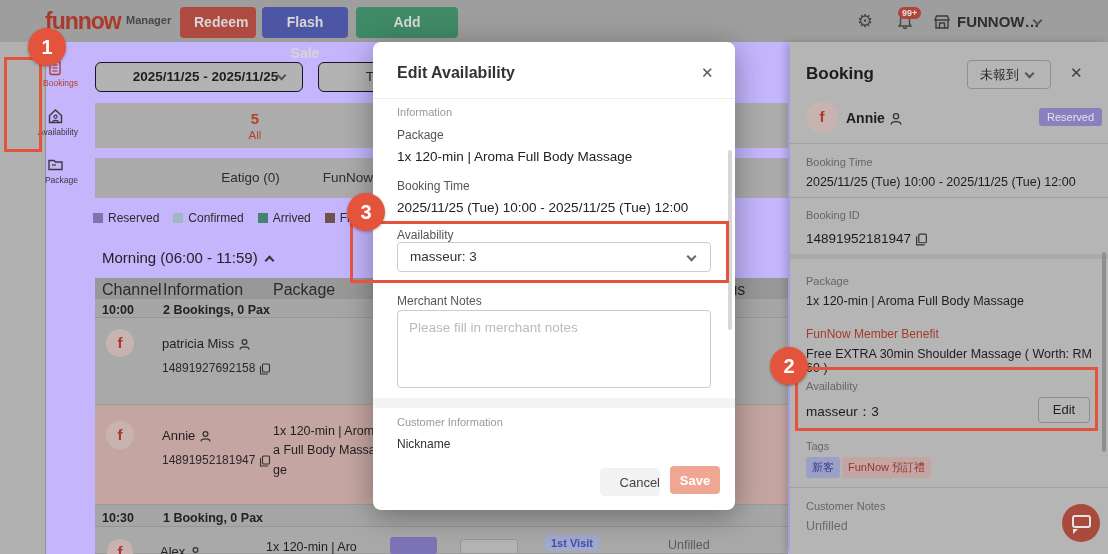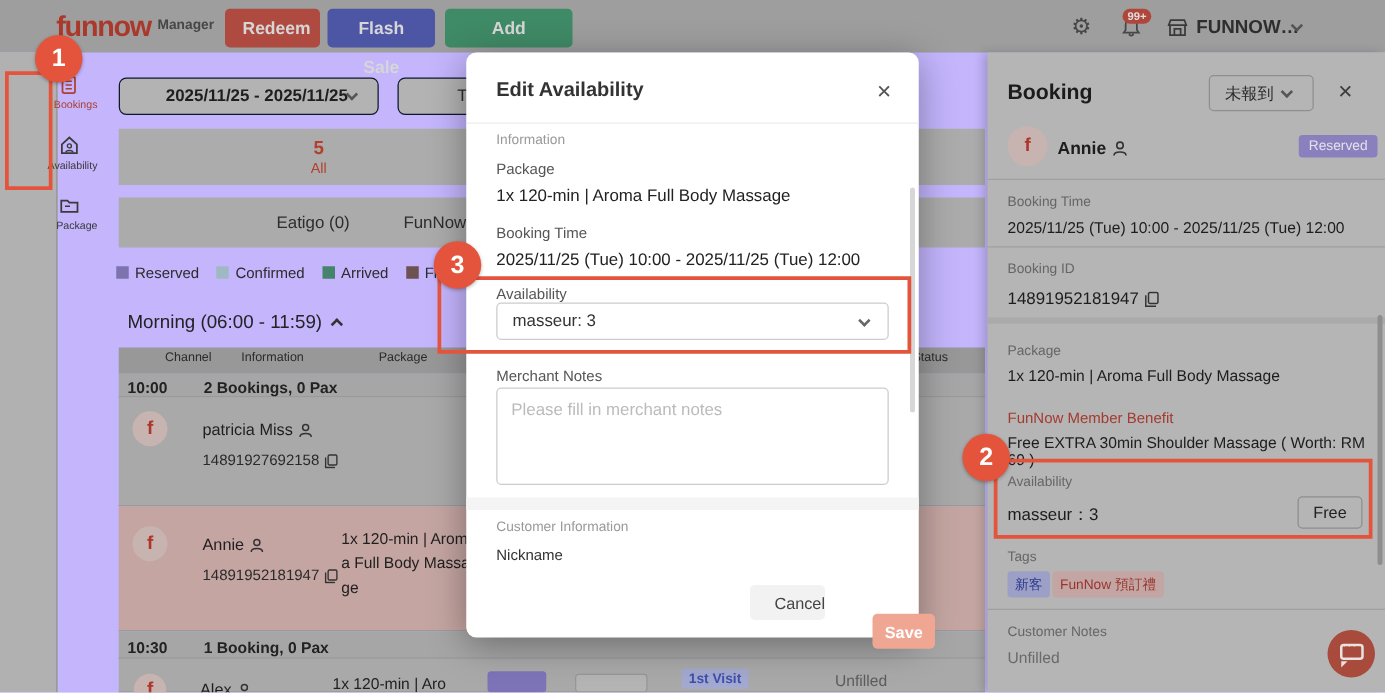--- a/index.html
+++ b/index.html
@@ -36,21 +36,21 @@
   .tab.active { color:#b2402f; }
 
   .legend { left:93px; top:211px; height:14px; z-index:1; display:flex; gap:14px; align-items:center; }
   .legend .li { display:flex; gap:5px; align-items:center; font-size:12px; color:#2c2c2c; }
   .legend .sq { width:10px; height:10px; display:inline-block; }
 
   .section-head { left:102px; top:249px; font-size:15px; font-weight:normal; color:#232323; z-index:1; }
   .caret-up { display:inline-block; width:7px; height:7px; border-right:2px solid #333; border-bottom:2px solid #333; transform:rotate(-135deg); margin-left:8px; vertical-align:-1px; }
 
   .thead { left:95px; top:278px; width:693px; height:21px; background:#989898; z-index:1; }
-  .th { position:absolute; top:3px; font-size:10px; color:#2b2b2b;margin-left:30px; }
+  .th { position:absolute; top:3px; font-size:16px; color:#2b2b2b; }
   .grow { position:absolute; left:95px; width:693px; background:#a6a6a6; border-bottom:1px solid #969696; z-index:1; }
   .grow .t { position:absolute; left:7px; top:4px; font-size:12.5px; font-weight:bold; color:#222; }
   .grow .s { position:absolute; left:68px; top:4px; font-size:12.5px; font-weight:bold; color:#222; }
   .brow { position:absolute; left:95px; width:693px; background:#a9a9a9; border-bottom:1px solid #9a9a9a; z-index:1; }
   .brow.selected { background:#c4a5a1; }
   .avatar { position:absolute; width:28px; height:28px; border-radius:50%; background:#c7b4b0; text-align:center; line-height:28px; font-weight:bold; font-size:15px; color:#ae352a; }
   .avatar.sm { width:26px; height:26px; line-height:26px; }
   .name { position:absolute; font-size:13px; color:#1f1f1f; }
   .rowid { position:absolute; font-size:12px; color:#2a2a2a; }
   .pkg { position:absolute; font-size:12.5px; color:#1f1f1f; width:104px; word-break:break-all; line-height:1.55; }
@@ -88,21 +88,21 @@
   .m-close { left:328px; top:22px; font-size:15px; color:#555; }
   .m-hdiv { left:0; top:56px; width:362px; border-top:1px solid #ededed; position:absolute; }
   .m-sec { position:absolute; font-size:11px; color:#999; }
   .m-lbl { position:absolute; font-size:12px; color:#555; }
   .m-val { position:absolute; font-size:13.5px; color:#222; }
   .m-select { left:24px; top:200px; width:314px; height:30px; border:1px solid #ccc; border-radius:4px; background:#fff; font-size:13.5px; color:#333; line-height:28px; padding-left:12px; }
   .m-textarea { left:24px; top:268px; width:314px; height:78px; border:1px solid #ccc; border-radius:4px; background:#fff; font-family:inherit; font-size:13.5px; color:#333; padding:9px 11px; resize:none; }
   .m-textarea::placeholder { color:#bbb; }
   .m-band { left:0; top:356px; width:362px; height:10px; background:#f4f4f4; position:absolute; }
   .m-cancel { left:227px; top:426px; width:60px; height:28px; background:#f2f2f2; border:none; border-radius:4px; font-family:inherit; font-size:13px; color:#444;text-align:right; }
-  .m-save { left:297px; top:449px; width:50px; height:28px; background:#efa794; border:none; border-radius:4px; font-family:inherit; font-size:13px; font-weight:bold; color:#fff;margin-left:28px; }
+  .m-save { left:297px; top:424px; width:50px; height:28px; background:#efa794; border:none; border-radius:4px; font-family:inherit; font-size:13px; font-weight:bold; color:#fff; }
   .m-scroll { left:355px; top:108px; width:4px; height:180px; background:#d7d7d7; border-radius:2px; }
 
   
   .ann-box { position:absolute; border:3px solid #e4543c; z-index:9; }
   .ann-circle { position:absolute; width:38px; height:38px; border-radius:50%; background:#e4543c; color:#fff; font-size:20px; font-weight:bold; text-align:center; line-height:38px; z-index:10; box-shadow:0 1px 3px rgba(0,0,0,0.3); }
 </style>
 </head>
 <body>
 
 <div id="stage">
@@ -306,21 +306,21 @@
 
     <div class="p-band" style="top:212px;"></div>
     <div class="p-lbl" style="left:16px;top:233px;">Package</div>
     <div class="p-val" style="left:16px;top:252px;">1x 120-min | Aroma Full Body Massage</div>
 
     <div class="p-lbl benefit-lbl" style="left:16px;top:285px;">FunNow Member Benefit</div>
     <div class="p-val" style="left:16px;top:305px;">Free EXTRA 30min Shoulder Massage ( Worth: RM 69 )</div>
 
     <div class="p-lbl" style="left:16px;top:338px;">Availability</div>
     <div class="p-val" style="left:16px;top:361px;font-size:13.5px;">masseur：3</div>
-    <div class="abs edit-btn">Free</div>
+    <div class="abs edit-btn">Edit</div>
 
     <div class="p-lbl" style="left:16px;top:398px;">Tags</div>
     <div class="abs tag1">新客</div>
     <div class="abs tag2">FunNow 預訂禮</div>
 
     <div class="p-div" style="top:445px;"></div>
     <div class="p-lbl" style="left:16px;top:458px;">Customer Notes</div>
     <div class="p-val" style="left:16px;top:477px;color:#6a6a6a;">Unfilled</div>
 
     <div class="abs p-scroll"></div>

